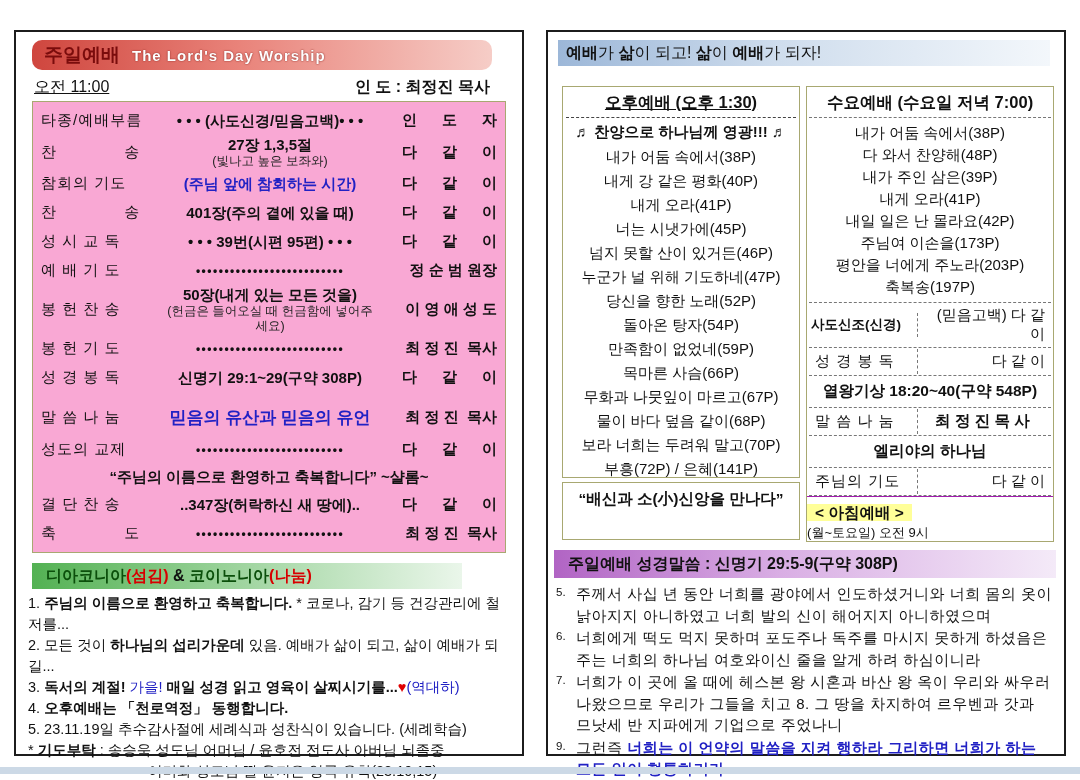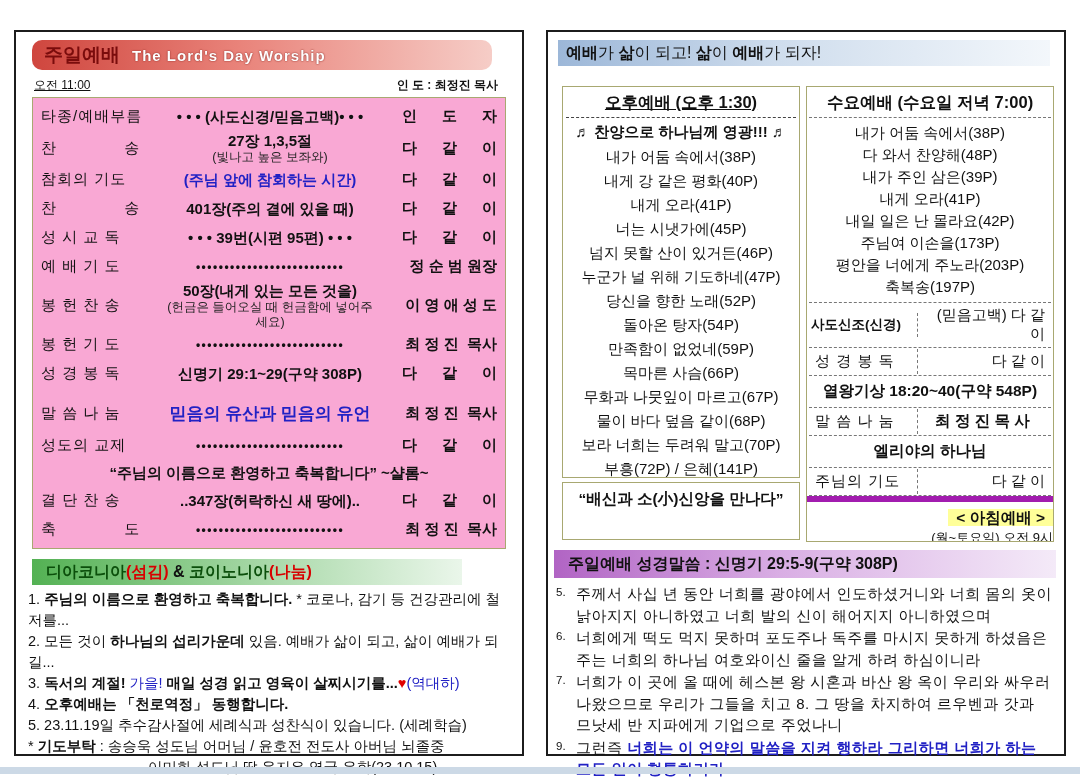--- a/index.html
+++ b/index.html
@@ -12,21 +12,21 @@
   #left-panel{left:14px;width:510px;}
   #right-panel{left:546px;width:520px;}
 
   
   .red-banner{margin:8px 30px 0 16px;height:30px;
     background:linear-gradient(90deg,#cf463e,#e9837a 45%,#f6cdc7);
     display:flex;align-items:center;padding-left:12px;gap:12px;border-radius:10px;}
   .red-banner .kr{color:#7a0c0c;font-weight:bold;font-size:19px;}
   .red-banner .en{color:#ffffff;font-weight:bold;font-size:15px;letter-spacing:1px;
     text-shadow:0 0 2px #9b3a34,0 0 1px #9b3a34;}
-  .time-row{display:flex;justify-content:space-between;margin:7px 24px 3px 18px;font-size:12px;align-items:flex-end;}
+  .time-row{display:flex;justify-content:space-between;margin:7px 32px 3px 18px;font-size:16px;align-items:flex-end;}
   .time-row .time{text-decoration:underline;}
   .time-row .presider{font-weight:bold;}
 
   .order-table{margin:0 16px;background:#f9a8d4;border:1px solid #a8a871;padding:4px 8px;box-sizing:border-box;}
   .orow{display:flex;align-items:center;min-height:29px;font-size:15px;}
   .orow .lbl{width:126px;white-space:pre;letter-spacing:1px;}
   .orow .ctr{flex:1;text-align:center;line-height:19px;}
   .orow .rgt{width:124px;white-space:pre;font-weight:bold;text-align:right;}
   .orow.gap{margin-top:7px;min-height:36px;}
   .orow.note-row{min-height:26px;justify-content:center;text-align:center;font-size:15px;}
@@ -70,21 +70,21 @@
   .wed-title{font-size:16.5px;font-weight:bold;text-align:center;padding:5px 0 3px;}
   .wed-songs{border-top:1px dashed #777;border-bottom:1px dashed #777;margin:0 2px;padding:4px 0;}
   .wed-songs .song{text-align:center;font-size:15px;line-height:22px;white-space:nowrap;}
   .wtable{margin:0 2px;}
   .wrow{display:flex;align-items:center;border-bottom:1px dashed #777;min-height:27px;font-size:13.5px;}
   .wrow .wl{width:45%;border-right:1px dashed #777;padding:3px 2px;box-sizing:border-box;font-weight:bold;}
   .wrow .wr{flex:1;text-align:right;padding:3px 6px 3px 2px;font-size:15px;}
   .wrow.spanrow{justify-content:center;text-align:center;font-size:15.5px;font-weight:bold;min-height:31px;}
   .wrow .wl.norm{font-weight:normal;font-size:15px;letter-spacing:1px;padding-left:6px;}
   .wrow .wr.big{font-weight:bold;font-size:15.5px;text-align:center;}
-  .morning{border-top:6px solid #a21caf;text-align:right;padding:5px 0 4px;}
+  .morning{border-top:1px solid #a21caf;text-align:left;padding:5px 0 4px;}
   .morning .mt{font-size:15.5px;font-weight:bold;line-height:22px;}
   .morning .mt .hl{background:#ffff99;padding:0 8px;}
   .morning .ms{font-size:13px;line-height:17px;}
   .morning .mo{font-size:16px;font-weight:bold;line-height:22px;}
 
   .purple-banner{margin:8px 8px 0 6px;height:28px;
     background:linear-gradient(90deg,#b164c4,#d9aee4 45%,#f4eaf8);
     display:flex;align-items:center;padding-left:14px;font-size:16px;font-weight:bold;}
   .verses{margin:5px 10px 0 8px;}
   .verse{display:flex;margin-bottom:1px;}

